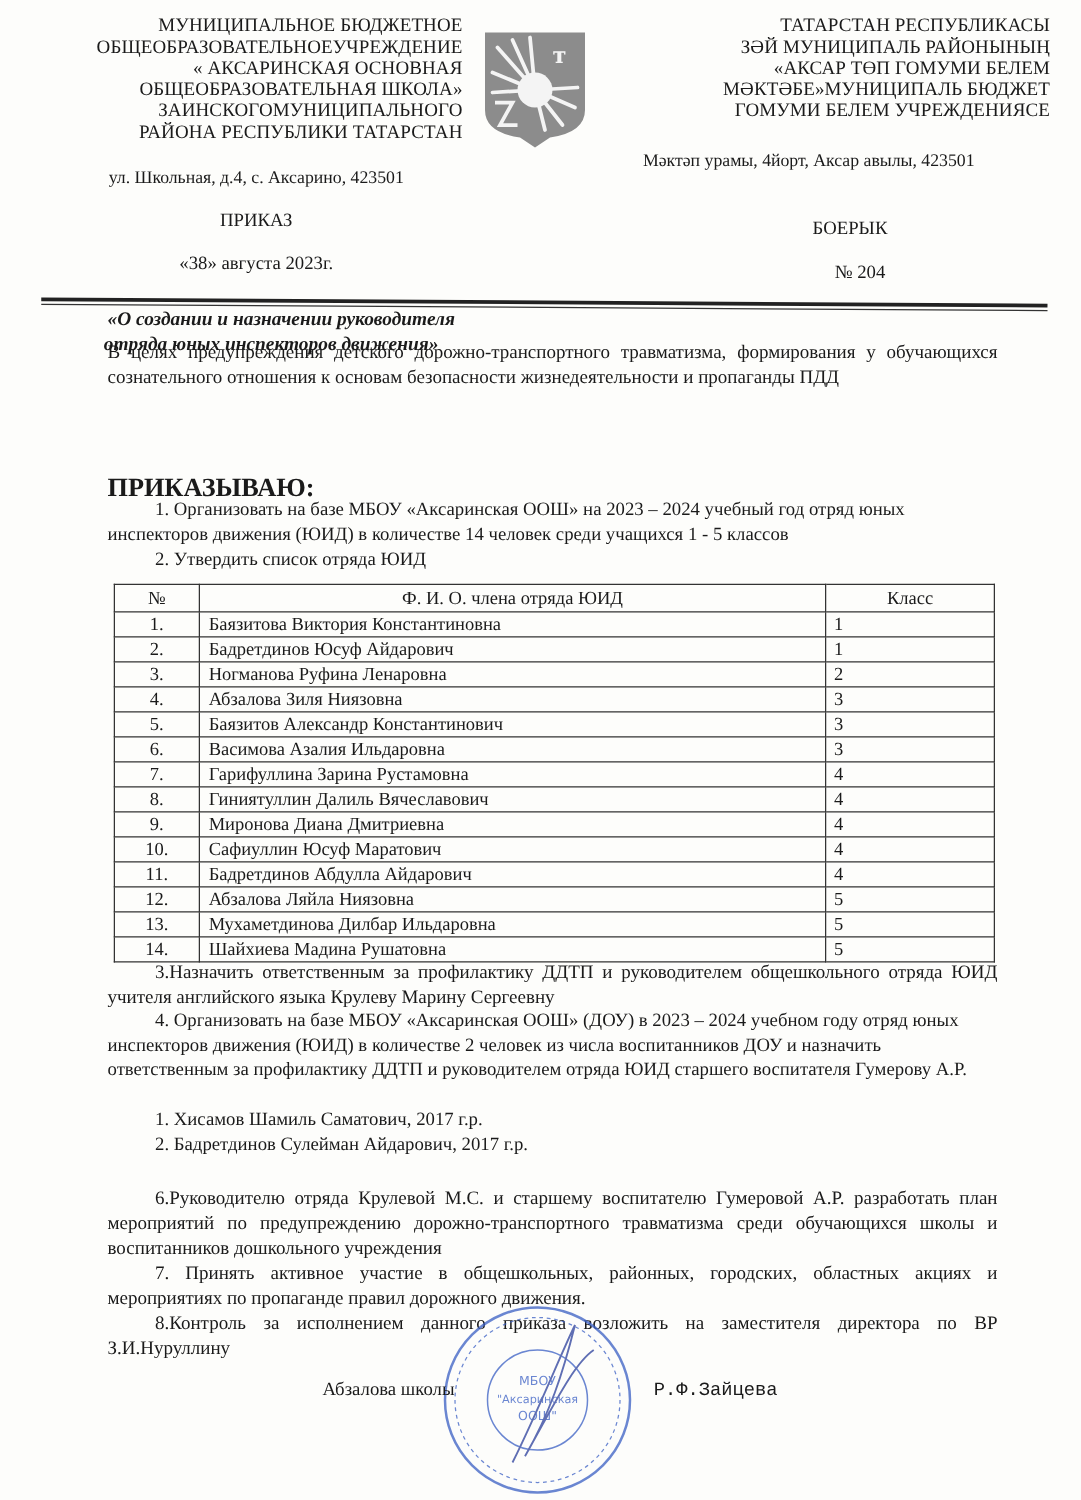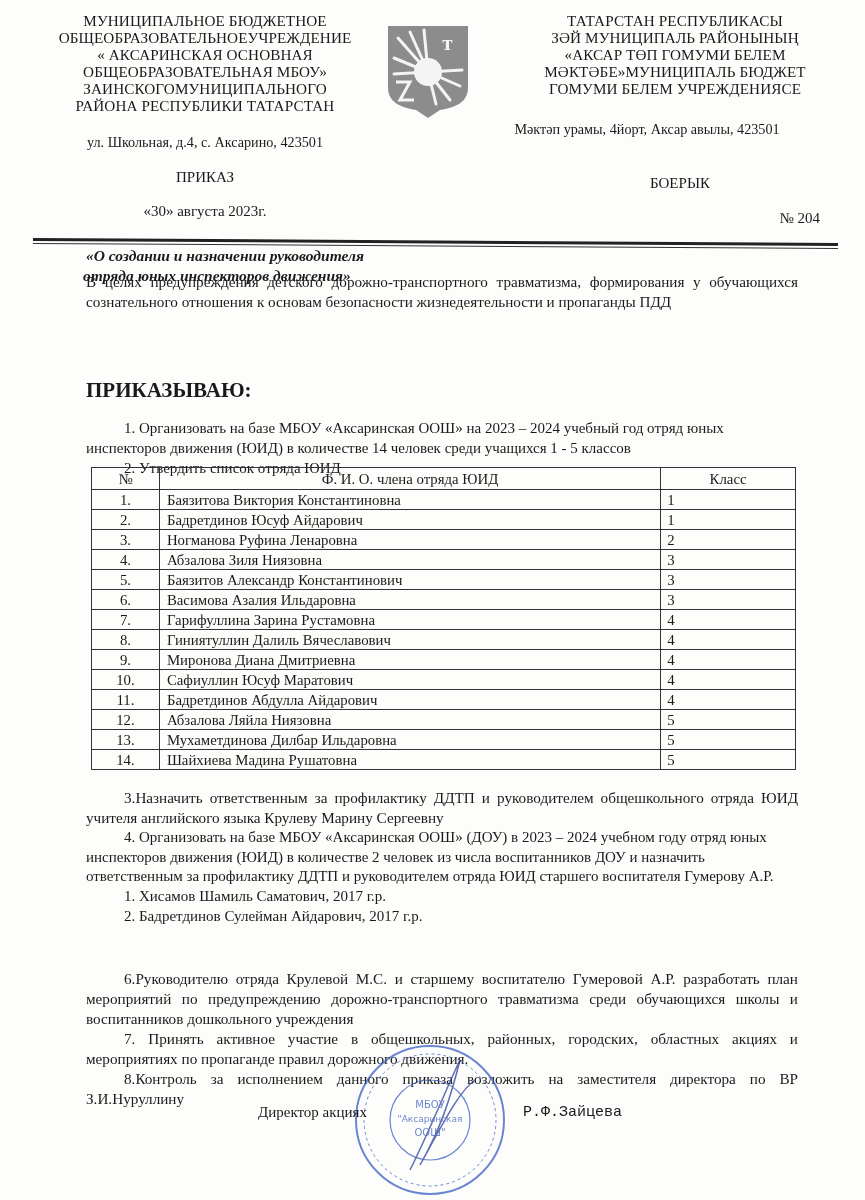--- a/index.html
+++ b/index.html
@@ -1,39 +1,39 @@
 <!DOCTYPE html>
 <html><head>
 <meta charset="utf-8">
 <style>
   * { box-sizing: border-box; margin: 0; padding: 0; }
   html, body { width: 865px; height: 1200px; background: #fdfdfb; overflow: hidden; }
   body { position: relative; font-family: "Liberation Serif", "DejaVu Serif", serif; color: #1a1a1a; }
   .abs { position: absolute; }
-  .hdr { text-align: center; font-size: 15.2px; line-height: 17px; letter-spacing: 0.1px; }
+  .hdr { text-align: right; font-size: 15.2px; line-height: 17px; letter-spacing: 0.1px; }
   .hdr-left { left: 40px; top: 12px; width: 330px; }
   .hdr-right { left: 510px; top: 12px; width: 330px; }
   .addr { text-align: center; font-size: 14.2px; }
   .addr-left { left: 40px; top: 134px; width: 330px; }
   .addr-right { left: 477px; top: 121px; width: 340px; }
   .doctype { text-align: center; font-size: 15px; }
   .prikaz { left: 40px; top: 169px; width: 330px; }
   .date { left: 40px; top: 203px; width: 330px; }
   .boeryk { left: 520px; top: 175px; width: 320px; }
-  .number { left: 500px; top: 210px; width: 320px; text-align: right; }
+  .number { left: 528px; top: 210px; width: 320px; }
   .emblem { left: 380px; top: 20px; width: 96px; height: 100px; }
   .rule1 { left: 33px; top: 238px; width: 805px; height: 3px; background: #222; transform: rotate(0.35deg); transform-origin: left; }
   .rule2 { left: 33px; top: 243px; width: 805px; height: 1px; background: #333; transform: rotate(0.35deg); transform-origin: left; }
   .title { left: 86px; top: 246px; font-size: 15.5px; font-style: italic; font-weight: bold; line-height: 20px; }
   .title .l2 { display: block; margin-left: -3px; }
   .para { font-size: 15.2px; line-height: 20px; text-align: justify; }
   .intro { left: 86px; top: 272px; width: 712px; }
   .prikazyvayu { left: 86px; top: 378px; font-size: 21px; font-weight: bold; }
   .item { font-size: 15px; line-height: 19.5px; }
-  .indent { text-indent: 38px; margin-top: 20px; }
+  .indent { text-indent: 38px; }
   .it1 { left: 86px; top: 399px; width: 700px; }
   .it2 { left: 86px; top: 439px; width: 700px; }
   table.roster { position: absolute; left: 91px; top: 467px; width: 705px; border-collapse: collapse; font-size: 14.8px; }
   table.roster td, table.roster th { border: 1px solid #333; font-weight: normal; height: 20px; line-height: 18px; padding: 0 4px; }
   table.roster th { height: 22px; text-align: center; }
   table.roster td.num { text-align: center; width: 68px; }
   table.roster td.name { width: 502px; padding-left: 7px; }
   table.roster td.cls { width: 135px; padding-left: 6px; }
   .it3 { left: 86px; top: 768px; width: 712px; }
   .it4 { left: 86px; top: 808px; width: 712px; }
@@ -46,21 +46,21 @@
   .sign-name { left: 523px; top: 1104px; font-size: 15px; font-family: Liberation Mono, monospace; }
   .stamp { left: 350px; top: 1040px; width: 160px; height: 160px; opacity: 0.75; }
 </style>
 </head>
 <body>
 
 <div class="abs hdr hdr-left">
   <div>МУНИЦИПАЛЬНОЕ БЮДЖЕТНОЕ</div>
   <div>ОБЩЕОБРАЗОВАТЕЛЬНОЕУЧРЕЖДЕНИЕ</div>
   <div>« АКСАРИНСКАЯ ОСНОВНАЯ</div>
-  <div>ОБЩЕОБРАЗОВАТЕЛЬНАЯ МБОУ»</div>
+  <div>ОБЩЕОБРАЗОВАТЕЛЬНАЯ ШКОЛА»</div>
   <div>ЗАИНСКОГОМУНИЦИПАЛЬНОГО</div>
   <div>РАЙОНА РЕСПУБЛИКИ ТАТАРСТАН</div>
 </div>
 <div class="abs addr addr-left">ул.  Школьная, д.4, с.  Аксарино, 423501</div>
 
 <div class="abs emblem">
   <svg width="96" height="100" viewBox="0 0 96 100">
     <path d="M8 6 H88 V68 Q88 86 60 90 L48 98 L36 90 Q8 86 8 68 Z" fill="#8c8c8c"></path>
     <g stroke="#f4f4f4" stroke-width="3" stroke-linecap="round">
       <line x1="48" y1="52" x2="18" y2="18"></line>
@@ -82,21 +82,21 @@
 <div class="abs hdr hdr-right">
   <div>ТАТАРСТАН РЕСПУБЛИКАСЫ</div>
   <div>ЗӘЙ МУНИЦИПАЛЬ РАЙОНЫНЫҢ</div>
   <div>«АКСАР ТӨП ГОМУМИ БЕЛЕМ</div>
   <div>МӘКТӘБЕ»МУНИЦИПАЛЬ БЮДЖЕТ</div>
   <div>ГОМУМИ БЕЛЕМ УЧРЕЖДЕНИЯСЕ</div>
 </div>
 <div class="abs addr addr-right">Мәктәп урамы, 4йорт,  Аксар авылы, 423501</div>
 
 <div class="abs doctype prikaz">ПРИКАЗ</div>
-<div class="abs doctype date">«30» августа 2023г.</div>
+<div class="abs doctype date">«38» августа 2023г.</div>
 <div class="abs doctype boeryk">БОЕРЫК</div>
 <div class="abs doctype number">№ 204</div>
 
 <div class="abs rule1"></div>
 <div class="abs rule2"></div>
 
 <div class="abs title">
   <span>«О создании и назначении руководителя</span>
   <span class="l2">отряда юных инспекторов движения»</span>
 </div>
@@ -203,14 +203,14 @@
     <circle cx="80" cy="80" r="74" fill="none" stroke="#3a5fc4" stroke-width="2"></circle>
     <circle cx="80" cy="80" r="66" fill="none" stroke="#3a5fc4" stroke-width="1" stroke-dasharray="3 3"></circle>
     <circle cx="80" cy="80" r="40" fill="none" stroke="#3a5fc4" stroke-width="1.2"></circle>
     <text x="80" y="68" text-anchor="middle" font-family="DejaVu Sans, sans-serif" font-size="10" fill="#3a5fc4">МБОУ</text>
     <text x="80" y="82" text-anchor="middle" font-family="DejaVu Sans, sans-serif" font-size="9" fill="#3a5fc4">"Аксаринская</text>
     <text x="80" y="96" text-anchor="middle" font-family="DejaVu Sans, sans-serif" font-size="10" fill="#3a5fc4">ООШ"</text>
     <path d="M60 130 C80 90, 100 40, 110 20 C100 60, 90 90, 70 125 C95 80, 110 50, 125 40" stroke="#2b3f9c" stroke-width="1.5" fill="none"></path>
   </svg>
 </div>
 
-<div class="abs sign-role">Директор акциях</div>
+<div class="abs sign-role">Абзалова школы</div>
 <div class="abs sign-name">Р.Ф.Зайцева</div>
 
 </body></html>

